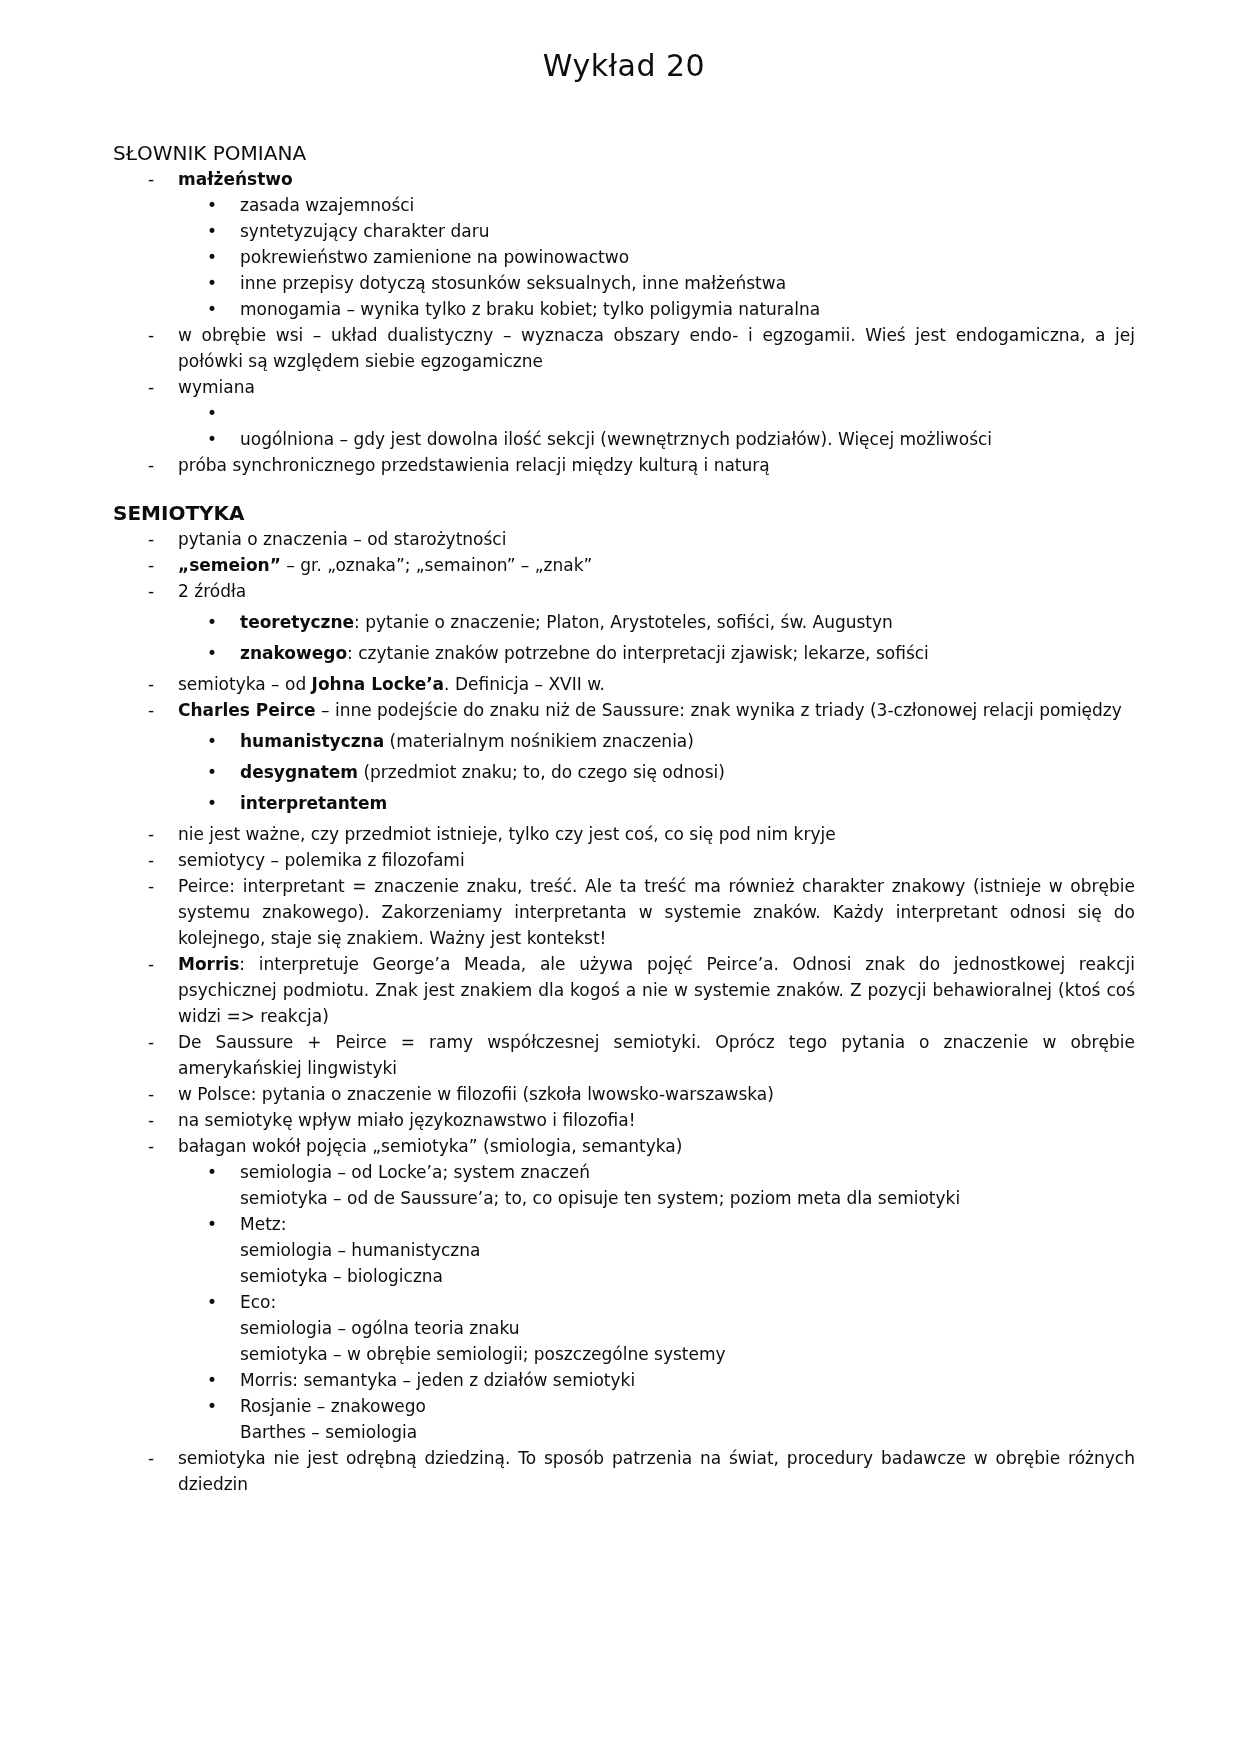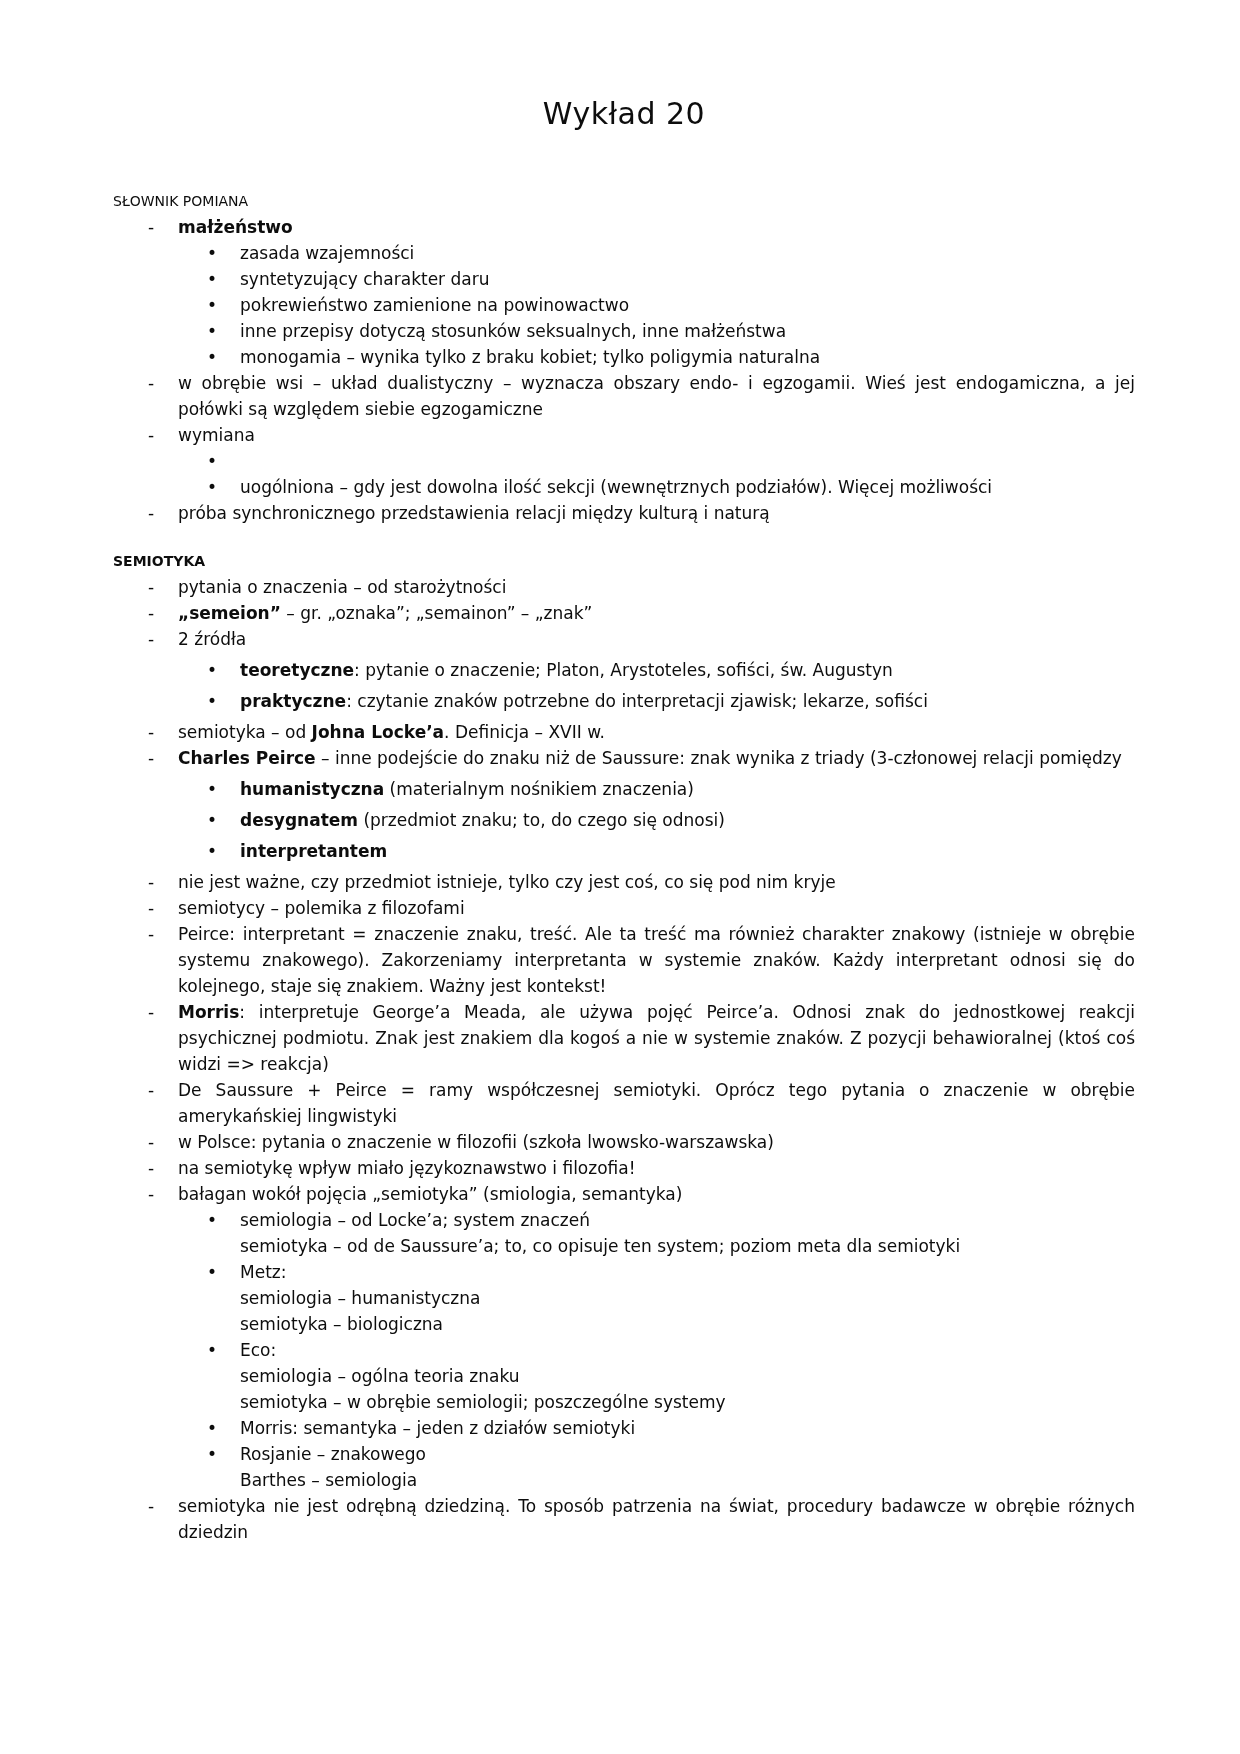--- a/index.html
+++ b/index.html
@@ -1,29 +1,29 @@
 <!DOCTYPE html>
 <html lang="pl"><head>
 <meta charset="utf-8">
 <style>
   html,body{margin:0;padding:0;background:#ffffff;}
   body{
     width:1240px;height:1754px;overflow:hidden;
     font-family:"DejaVu Sans",sans-serif;color:#0d0d0d;
     -webkit-font-smoothing:antialiased;
   }
-  .page{box-sizing:border-box;width:1240px;height:1754px;padding:96px 105px 40px 113px;}
+  .page{box-sizing:border-box;width:1240px;height:1754px;padding:48px 105px 40px 113px;}
   .title{
     font-size:30px;font-weight:400;text-align:center;
     margin:0 0 57px 0;letter-spacing:0.5px;
   }
   .section{margin:0;}
   .section + .section{margin-top:22px;}
   .section-heading{
-    font-size:14px;line-height:26px;font-weight:400;
+    font-size:20px;line-height:26px;font-weight:400;
   }
   .section-heading.bold{font-weight:bold;}
   .item{display:flex;font-size:17px;line-height:26px;}
   .item .marker{flex:0 0 auto;}
   .item .text{flex:1 1 auto;text-align:justify;}
   .level-1{padding-left:35px;}
   .level-1 .marker{width:30px;}
   .level-2{padding-left:94px;}
   .level-2 .marker{width:33px;}
   .level-2.spaced{margin:5px 0;}
@@ -94,21 +94,21 @@
         <div class="item level-1">
           <span class="marker">-</span>
           <span class="text"><span>2 źródła</span></span>
         </div>
         <div class="item level-2 spaced">
           <span class="marker">•</span>
           <span class="text"><span class="b">teoretyczne</span><span>: pytanie o znaczenie; Platon, Arystoteles, sofiści, św. Augustyn</span></span>
         </div>
         <div class="item level-2 spaced">
           <span class="marker">•</span>
-          <span class="text"><span class="b">praktyczne</span><span>: czytanie znaków potrzebne do interpretacji zjawisk; lekarze, sofiści</span></span>
+          <span class="text"><span class="b">znakowego</span><span>: czytanie znaków potrzebne do interpretacji zjawisk; lekarze, sofiści</span></span>
         </div>
         <div class="item level-1">
           <span class="marker">-</span>
           <span class="text"><span>semiotyka – od </span><span class="b">Johna Locke’a</span><span>. Definicja – XVII w.</span></span>
         </div>
         <div class="item level-1">
           <span class="marker">-</span>
           <span class="text"><span class="b">Charles Peirce</span><span> – inne podejście do znaku niż de Saussure: znak wynika z triady (3-członowej relacji pomiędzy</span></span>
         </div>
         <div class="item level-2 spaced">

